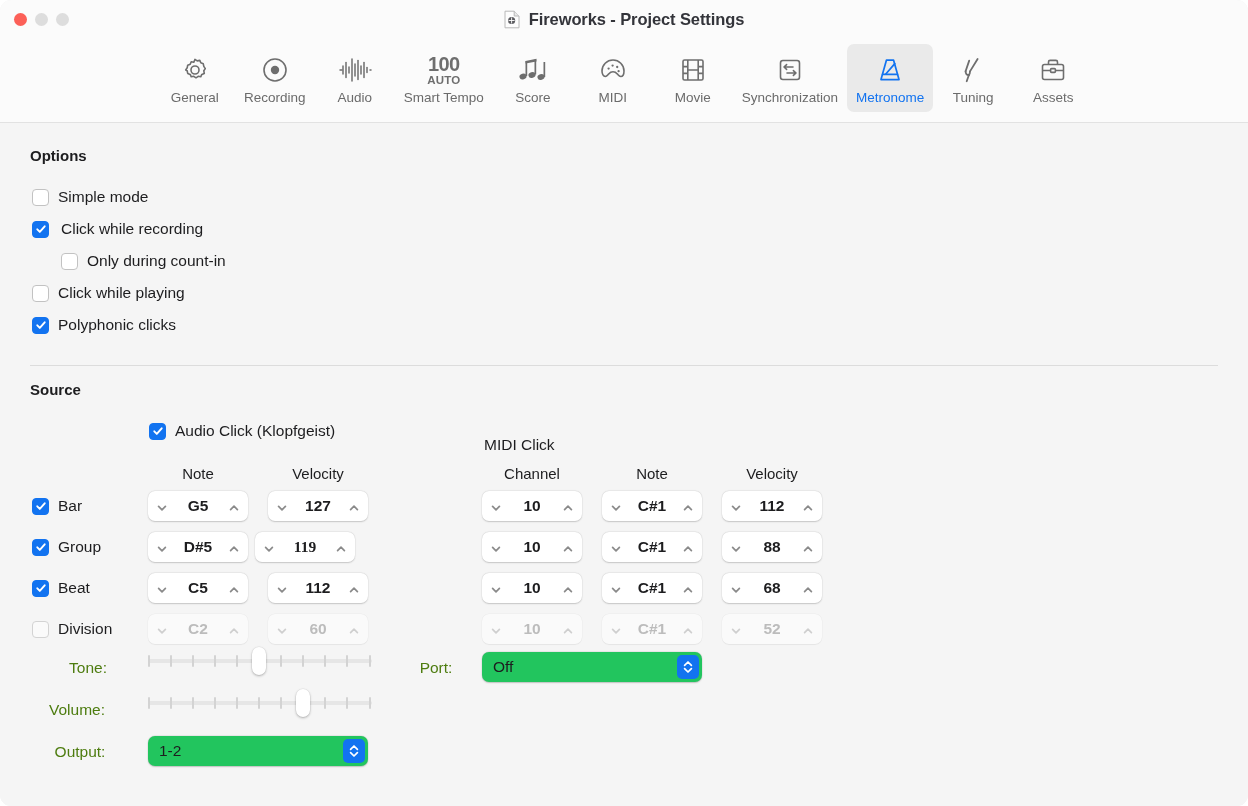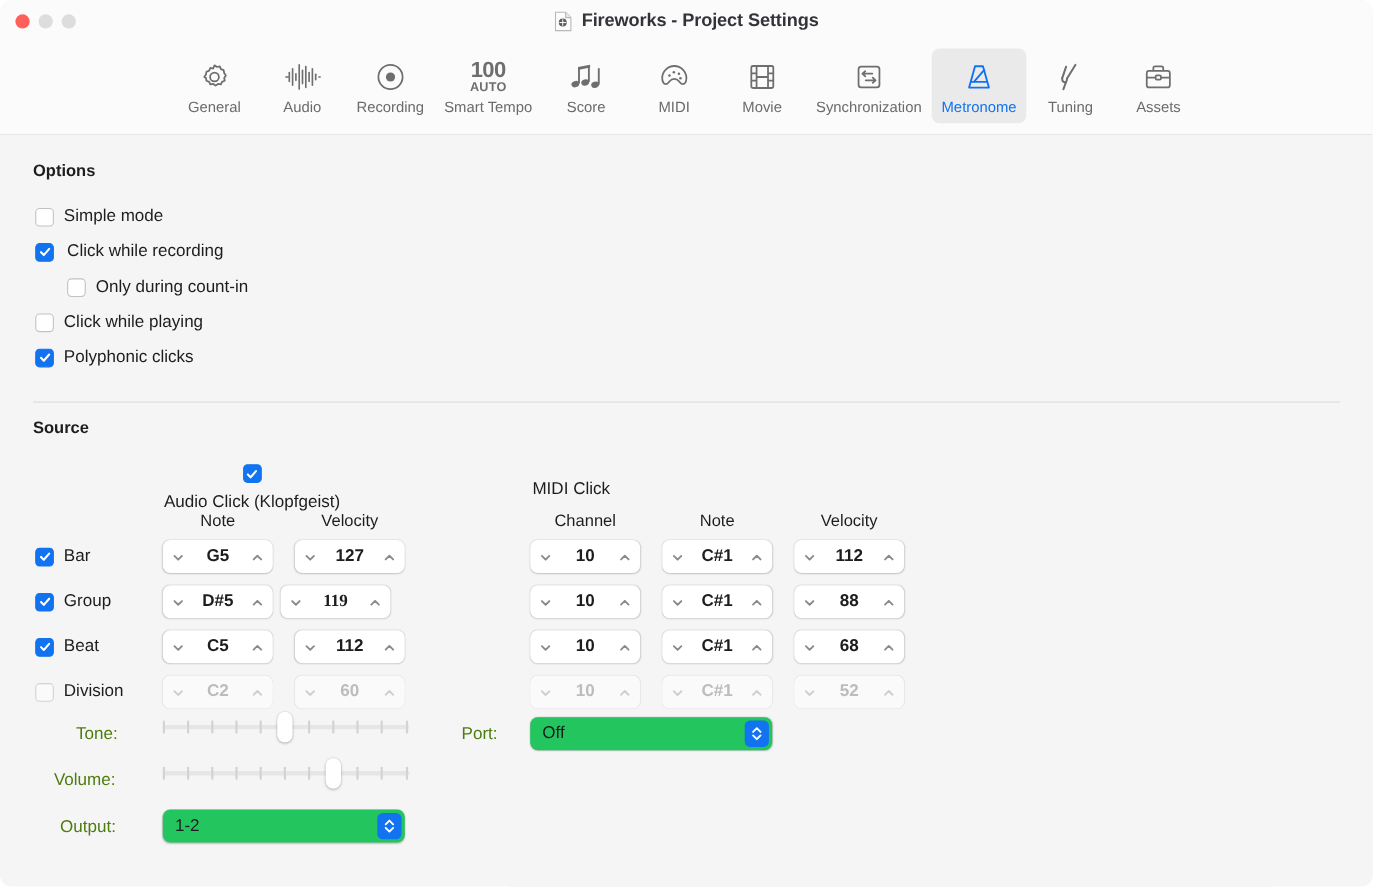--- a/index.html
+++ b/index.html
@@ -329,20 +329,30 @@
   <div class="toolbar">
 
     <div class="tbitem">
       <span class="tbicon">
         <svg width="30" height="30" viewBox="0 0 30 30" fill="none" stroke="currentColor" stroke-width="1.6">
           <circle cx="15" cy="15" r="4"></circle>
           <path d="M15 4.4l2.2 1.5 2.6-.5 1 2.4 2.5 1 .5 2.6 1.5 2.2-1.5 2.2.5 2.6-2.5 1-1 2.4-2.6-.5-2.2 1.5-2.2-1.5-2.6.5-1-2.4-2.5-1-.5-2.6L5.7 15l1.5-2.2.5-2.6 2.5-1 1-2.4 2.6.5z" stroke-linejoin="round"></path>
         </svg>
       </span>
       <span class="tblabel">General</span>
+    </div>
+
+    <div class="tbitem">
+      <span class="tbicon">
+        <svg width="30" height="30" viewBox="0 0 30 30" fill="none" stroke="currentColor" stroke-width="1.6">
+          <circle cx="15" cy="15" r="11"></circle>
+          <circle cx="15" cy="15" r="4.2" fill="currentColor" stroke="none"></circle>
+        </svg>
+      </span>
+      <span class="tblabel">Recording</span>
     </div>
 
     <div class="tbitem">
       <span class="tbicon">
         <svg width="34" height="28" viewBox="0 0 34 28" stroke="currentColor" stroke-width="1.5" stroke-linecap="round">
           <path d="M2 14h2"></path>
             <path d="M5 10v8"></path>
             <path d="M8 6.5v15"></path>
             <path d="M11 11v6"></path>
           <path d="M14 3v22"></path>
@@ -352,30 +362,20 @@
           <path d="M26 6.5v15"></path>
             <path d="M29 11.5v5"></path>
             <path d="M32 14h1"></path>
         </svg>
       </span>
       <span class="tblabel">Audio</span>
     </div>
 
     <div class="tbitem">
       <span class="tbicon">
-        <svg width="30" height="30" viewBox="0 0 30 30" fill="none" stroke="currentColor" stroke-width="1.6">
-          <circle cx="15" cy="15" r="11"></circle>
-          <circle cx="15" cy="15" r="4.2" fill="currentColor" stroke="none"></circle>
-        </svg>
-      </span>
-      <span class="tblabel">Recording</span>
-    </div>
-
-    <div class="tbitem">
-      <span class="tbicon">
         <span class="tempo-box">
           <span class="tempo-num">100</span>
           <span class="tempo-auto">AUTO</span>
         </span>
       </span>
       <span class="tblabel">Smart Tempo</span>
     </div>
 
     <div class="tbitem">
       <span class="tbicon">
@@ -499,21 +499,21 @@
             <path d="M2.3 6.3l2.5 2.6 4.9-5.6"></path>
           </svg>
       </span>
       <span class="cblabel">Polyphonic clicks</span>
     </div>
 
     <div class="hr" style="top:242px;"></div>
 
     <div class="section-title" style="left:30px; top:258px;">Source</div>
 
-    <div class="cbrow" style="left:149px; top:299px;flex-direction:column;">
+    <div class="cbrow" style="left:149px; top:299px;">
       <span class="cb on">
         <svg width="12" height="12" viewBox="0 0 12 12" fill="none" stroke="#ffffff" stroke-width="1.9" stroke-linecap="round" stroke-linejoin="round">
             <path d="M2.3 6.3l2.5 2.6 4.9-5.6"></path>
           </svg>
       </span>
       <span class="cblabel">Audio Click (Klopfgeist)</span>
     </div>
 
     <div class="grouphead" style="left:484px; top:313px;">MIDI Click</div>
 

